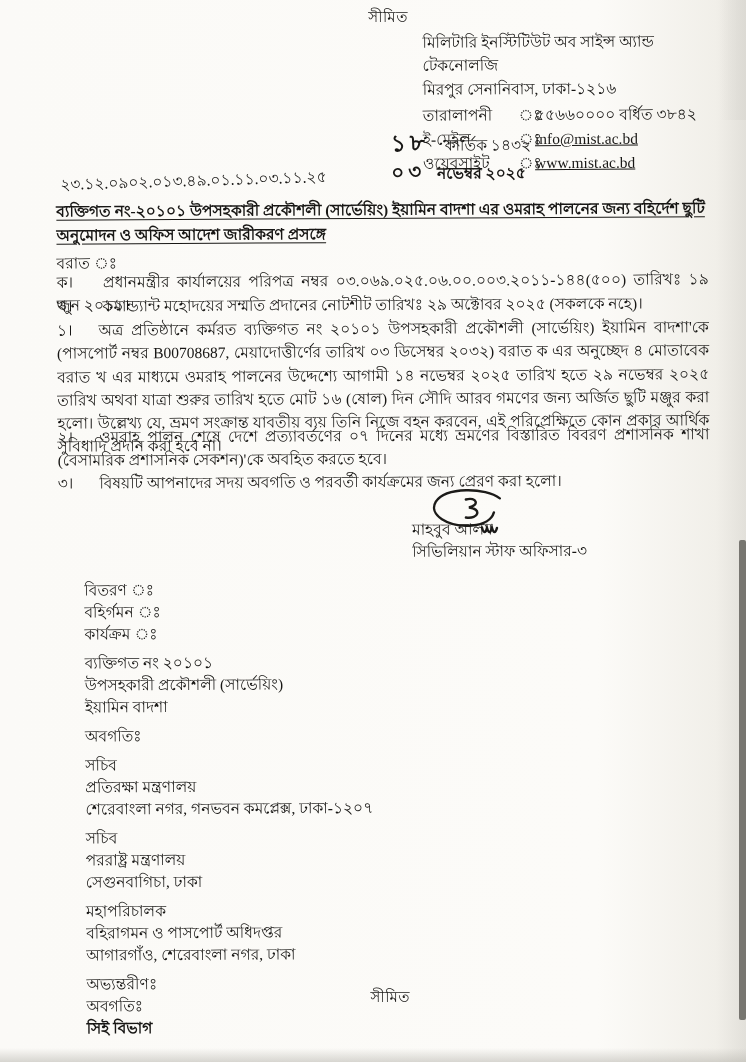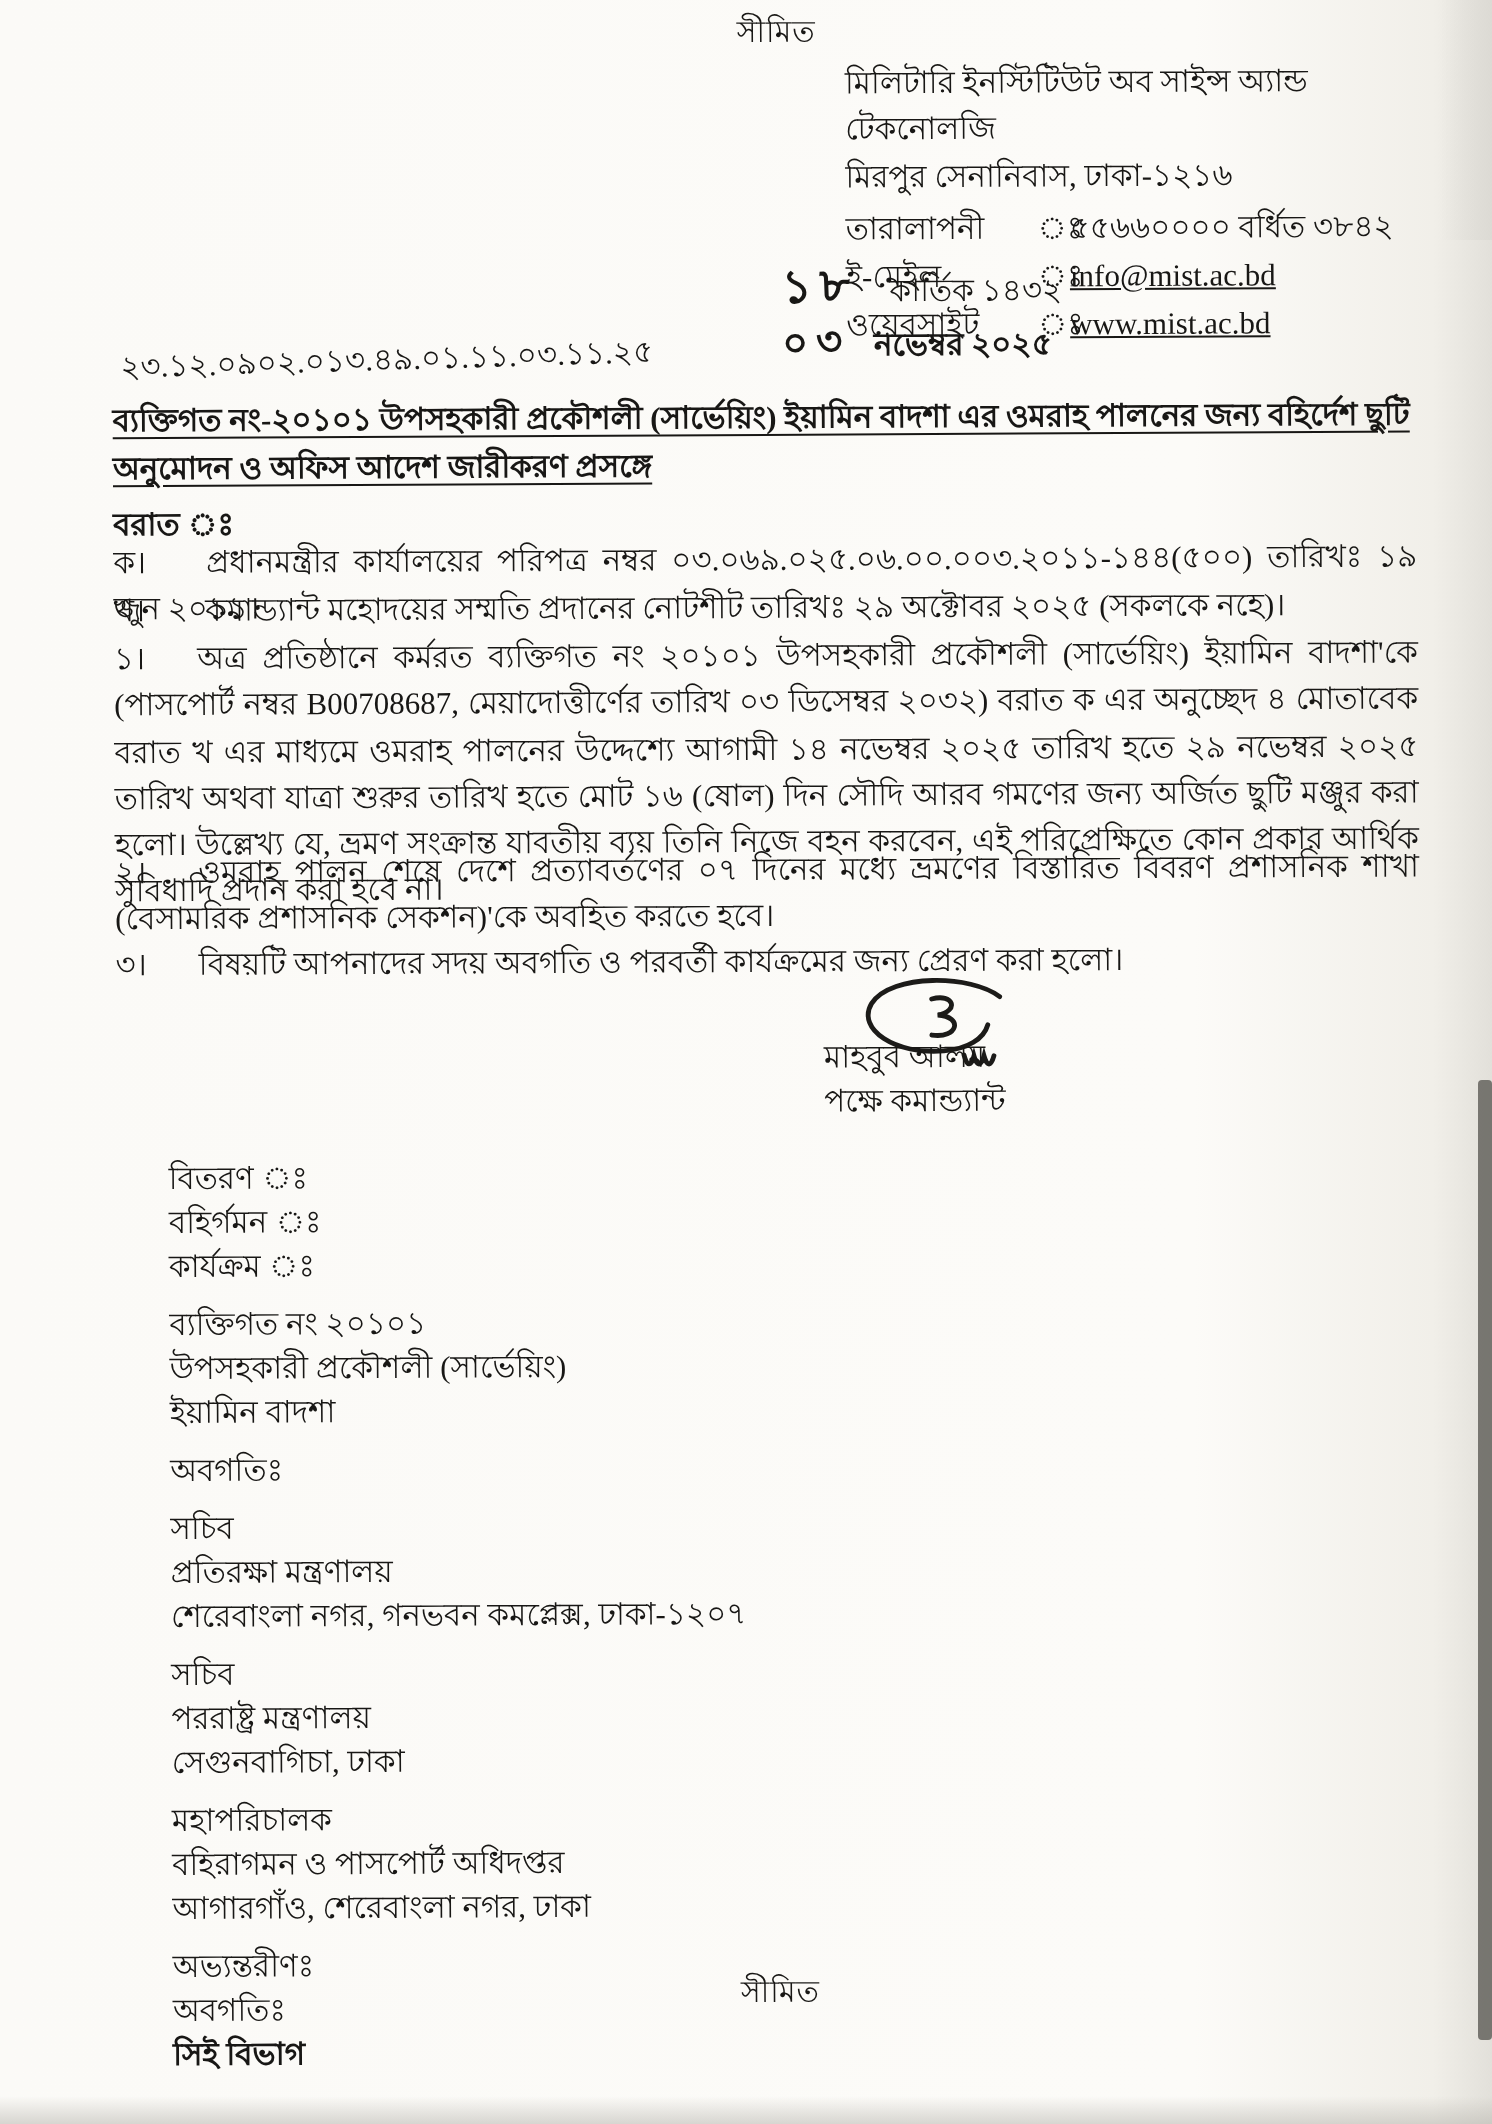--- a/index.html
+++ b/index.html
@@ -65,21 +65,21 @@
       <span class="refnum">২৩.১২.০৯০২.০১৩.৪৯.০১.১১.০৩.১১.২৫</span>
     </div>
 
     <div class="abs" style="left:393px;top:162px;">
       <span class="handwrit hand-sm">০৩</span>
       <span style="margin-left:8px;font-weight:bold;">নভেম্বর ২০২৫</span>
     </div>
 
     <div class="abs subject" style="left:58px;top:198px;">ব্যক্তিগত নং-২০১০১ উপসহকারী প্রকৌশলী (সার্ভেয়িং) ইয়ামিন বাদশা এর ওমরাহ পালনের জন্য বহির্দেশ ছুটি অনুমোদন ও অফিস আদেশ জারীকরণ প্রসঙ্গে</div>
 
-    <div class="abs" style="left:58px;top:250px;font-weight:bold;">বরাত ঃ</div>
+    <div class="abs" style="left:58px;top:250px;">বরাত ঃ</div>
 
     <p class="abs para refitem" style="left:58px;top:269px;margin:0;">
       <span>ক।</span><span class="gap"></span><span>প্রধানমন্ত্রীর কার্যালয়ের পরিপত্র নম্বর ০৩.০৬৯.০২৫.০৬.০০.০০৩.২০১১-১৪৪(৫০০) তারিখঃ ১৯ জুন ২০১১।</span>
     </p>
     <p class="abs para refitem" style="left:58px;top:293px;margin:0;">
       <span>খ।</span><span class="gap"></span><span>কমান্ড্যান্ট মহোদয়ের সম্মতি প্রদানের নোটশীট তারিখঃ ২৯ অক্টোবর ২০২৫ (সকলকে নহে)।</span>
     </p>
 
     <p class="abs para" style="left:58px;top:317px;">
       <span>১।</span><span class="gap"></span><span>অত্র প্রতিষ্ঠানে কর্মরত ব্যক্তিগত নং ২০১০১ উপসহকারী প্রকৌশলী (সার্ভেয়িং) ইয়ামিন বাদশা'কে (পাসপোর্ট নম্বর B00708687, মেয়াদোত্তীর্ণের তারিখ ০৩ ডিসেম্বর ২০৩২) বরাত ক এর অনুচ্ছেদ ৪ মোতাবেক বরাত খ এর মাধ্যমে ওমরাহ পালনের উদ্দেশ্যে আগামী ১৪ নভেম্বর ২০২৫ তারিখ হতে ২৯ নভেম্বর ২০২৫ তারিখ অথবা যাত্রা শুরুর তারিখ হতে মোট ১৬ (ষোল) দিন সৌদি আরব গমণের জন্য অর্জিত ছুটি মঞ্জুর করা হলো। উল্লেখ্য যে, ভ্রমণ সংক্রান্ত যাবতীয় ব্যয় তিনি নিজে বহন করবেন, এই পরিপ্রেক্ষিতে কোন প্রকার আর্থিক সুবিধাদি প্রদান করা হবে না।</span>
@@ -96,21 +96,21 @@
     <svg class="abs sig" style="left:424px;top:486px;" width="92" height="52" viewBox="0 0 92 52">
       <g fill="none" stroke="#1c1b19" stroke-width="2.4" stroke-linecap="round">
         <path d="M76 13 C62 2, 22 1, 12 16 C4 29, 24 42, 48 40 C60 39, 68 34, 70 27"></path>
         <path d="M42 14 C53 11, 56 20, 45 22 C58 23, 55 34, 42 32"></path>
         <path d="M58 42 c1.5 6, 3.5 6, 5 .5 c1.5 5.5, 3.5 5.5, 5 0 c1.5 5.5, 3.5 5.5, 5 0"></path>
       </g>
     </svg>
 
     <div class="abs sigblock" style="left:412px;top:519px;">
       <div>মাহবুব আলম</div>
-      <div>পক্ষে কমান্ড্যান্ট</div>
+      <div>সিভিলিয়ান স্টাফ অফিসার-৩</div>
     </div>
 
     <div class="abs" style="left:84px;top:578px;">
       <div class="dist-line">বিতরণ ঃ</div>
       <div class="dist-line">বহির্গমন ঃ</div>
       <div class="dist-line">কার্যক্রম ঃ</div>
       <div class="dist-gap"></div>
       <div class="dist-line">ব্যক্তিগত নং ২০১০১</div>
       <div class="dist-line">উপসহকারী প্রকৌশলী (সার্ভেয়িং)</div>
       <div class="dist-line">ইয়ামিন বাদশা</div>

